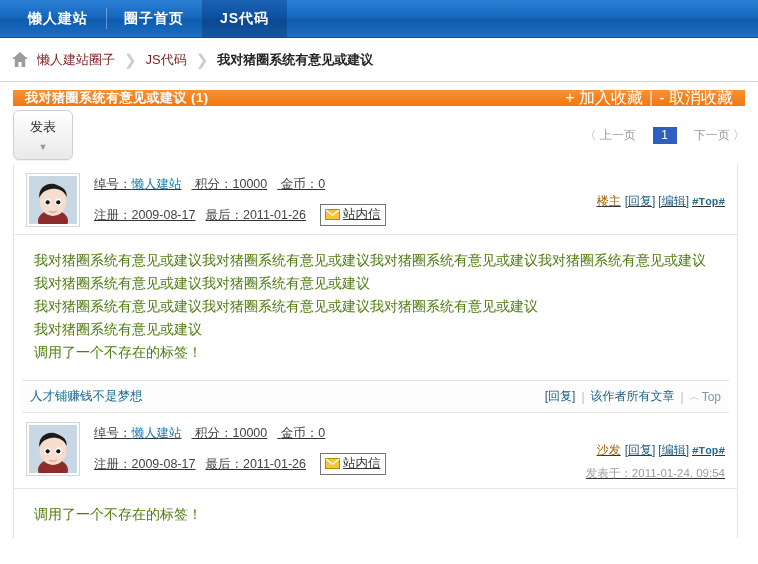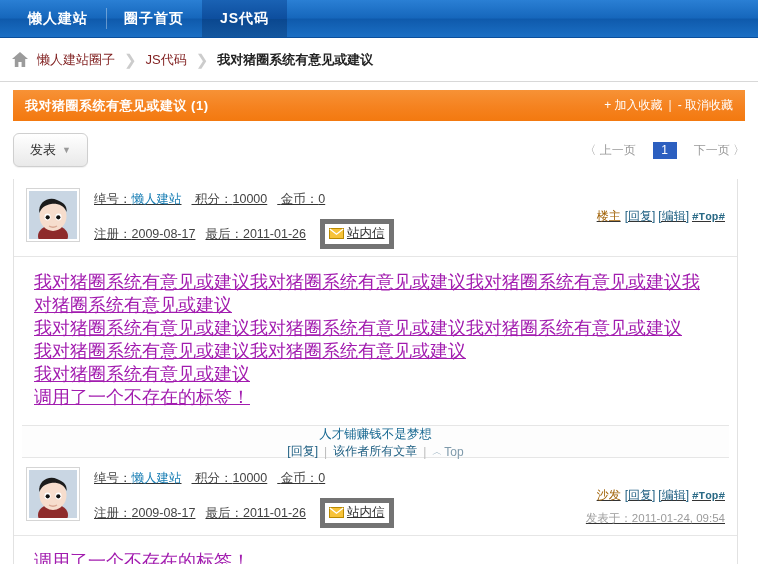--- a/index.html
+++ b/index.html
@@ -81,37 +81,37 @@
   .crumb-sep {
     color: #cccccc;
     font-size: 15px;
     margin: 0 9px;
     transform: skewX(-0deg);
   }
 
   
   .titlebar {
     margin: 8px 13px 0 13px;
-    height: 31px;
+    height: 16px;
     background: linear-gradient(to bottom, #f79236 0%, #f5821f 55%, #f3790f 100%);
     display: flex;
     align-items: center;
     justify-content: space-between;
     padding: 8px 12px;
     box-sizing: border-box;
   }
   .titlebar .title {
     color: #ffffff;
     font-size: 13px;
     font-weight: bold;
     letter-spacing: 0.5px;
   }
   .titlebar .fav {
     color: #ffffff;
-    font-size: 12px;
+    font-size: 16px;
     white-space: nowrap;
   }
   .titlebar .fav a {
     color: #ffffff;
     text-decoration: none;
     cursor: pointer;
   }
   .titlebar .fav .bar { margin: 0 6px; opacity: .85; }
 
   
@@ -128,20 +128,21 @@
     align-items: center;
     gap: 6px;
     padding: 7px 16px;
     font-size: 13px;
     color: #333333;
     background: linear-gradient(to bottom, #ffffff 0%, #f4f4f4 50%, #e9e9e9 100%);
     border: 1px solid #cfcfcf;
     border-radius: 6px;
     cursor: pointer;
     box-shadow: 0 1px 1px rgba(0,0,0,0.06);
+    flex-direction: column;
   }
   .postbtn .caret { color: #999999; font-size: 9px; }
 
   .pager {
     display: flex;
     align-items: center;
     gap: 17px;
     font-size: 12px;
     color: #999999;
   }
@@ -209,21 +210,21 @@
   .uname {
     color: #1a7fb5;
     cursor: pointer;
     text-decoration: none;
   }
   .seg { margin-right: 10px; }
   .pmbtn {
     display: inline-flex;
     align-items: center;
     gap: 3px;
-    border: 5px solid #737373;
+    border: 1px solid #737373;
     padding: 1px 5px 2px 4px;
     margin-left: 14px;
     background: #ffffff;
     cursor: pointer;
     font-size: 12.5px;
     color: #333333;
   }
   .mail-icon { width: 15px; height: 11px; display: block; }
 
   .post-meta {
@@ -250,39 +251,37 @@
     font-weight: bold;
     font-size: 11px;
   }
   .post-meta .line2 {
     font-size: 11.5px;
     color: #9b9b9b;
   }
 
   .post-body {
     padding: 14px 20px 12px 20px;
-    font-size: 18px;
-    color: #a21caf;
+    font-size: 14px;
+    color: #4d7c0f;
     line-height: 23px;
-    text-decoration: underline;
   }
   .post-body p { margin: 0; }
 
   .post-foot {
     margin: 4px 8px 0 8px;
     border-top: 1px solid #e6e6e6;
     border-bottom: 1px solid #e6e6e6;
     height: 33px;
     display: flex;
     align-items: center;
     justify-content: space-between;
-    padding: 0 8px;
+    padding: 6px 8px;
     box-sizing: border-box;
     background: #fdfdfd;
-    flex-direction: column;
   }
   .sig {
     color: #1a6a93;
     font-size: 12.5px;
     cursor: pointer;
     text-decoration: none;
   }
   .foot-links {
     font-size: 12px;
     color: #6d7b85;
@@ -393,22 +392,22 @@
       </div>
       <div class="post-meta">
         <div class="line1">
           <span class="floor">楼主</span><a>[回复]</a><a>[编辑]</a><span class="topmark">#Top#</span>
         </div>
       </div>
     </div>
 
     <div class="post-body">
       <p>我对猪圈系统有意见或建议我对猪圈系统有意见或建议我对猪圈系统有意见或建议我对猪圈系统有意见或建议</p>
+      <p>我对猪圈系统有意见或建议我对猪圈系统有意见或建议</p>
       <p>我对猪圈系统有意见或建议我对猪圈系统有意见或建议我对猪圈系统有意见或建议</p>
-      <p>我对猪圈系统有意见或建议我对猪圈系统有意见或建议</p>
       <p>我对猪圈系统有意见或建议</p>
       <p>调用了一个不存在的标签！</p>
     </div>
 
     <div class="post-foot">
       <a class="sig">人才铺赚钱不是梦想</a>
       <div class="foot-links">
         <a>[回复]</a>
         <span class="sp">|</span>
         <a>该作者所有文章</a>

